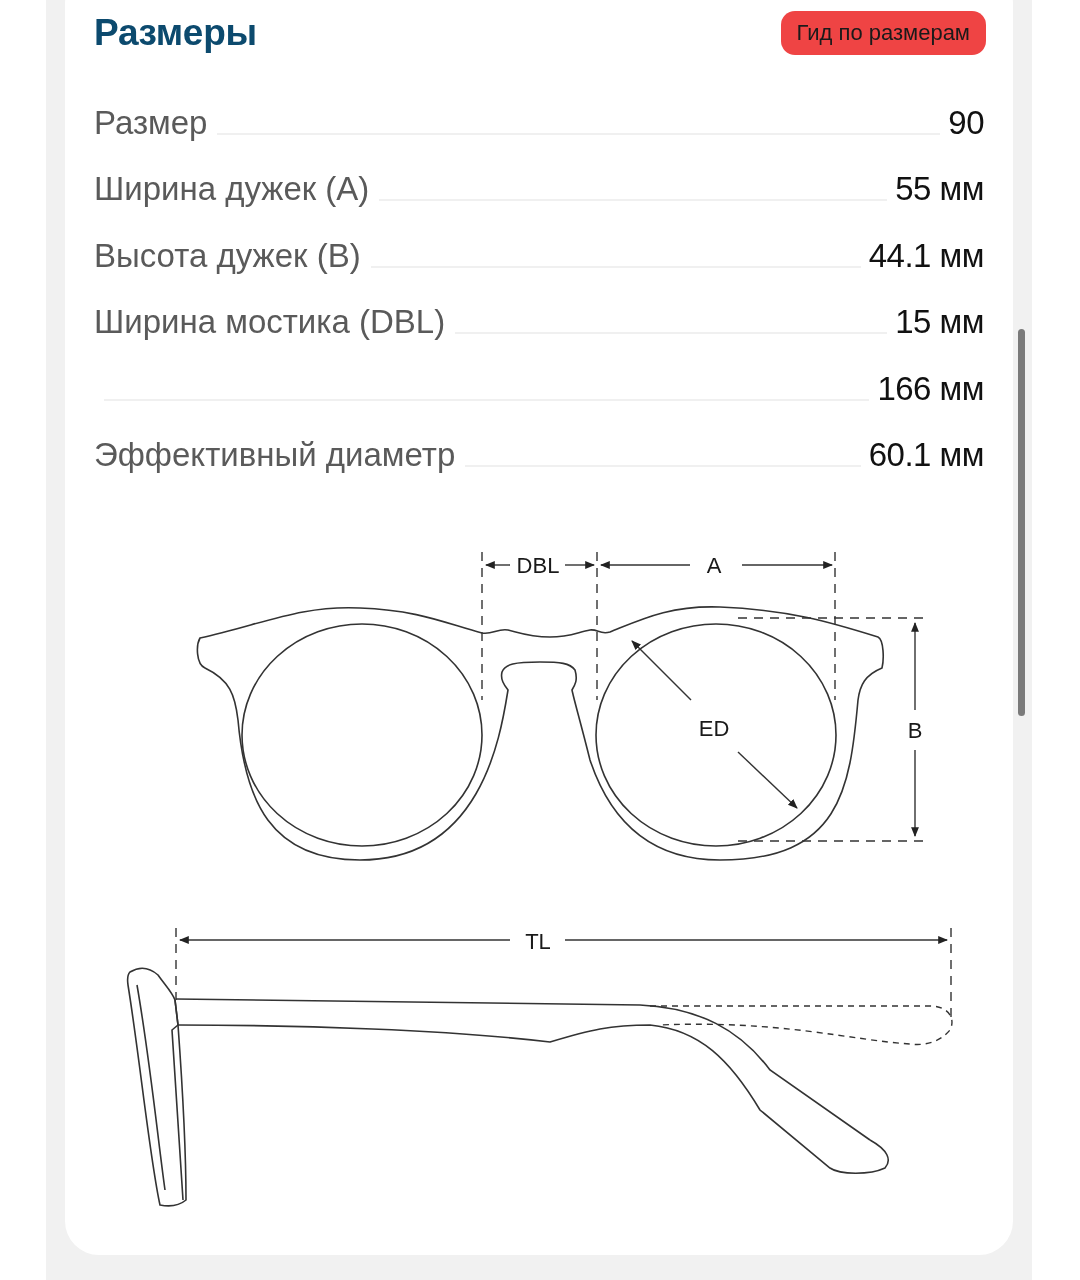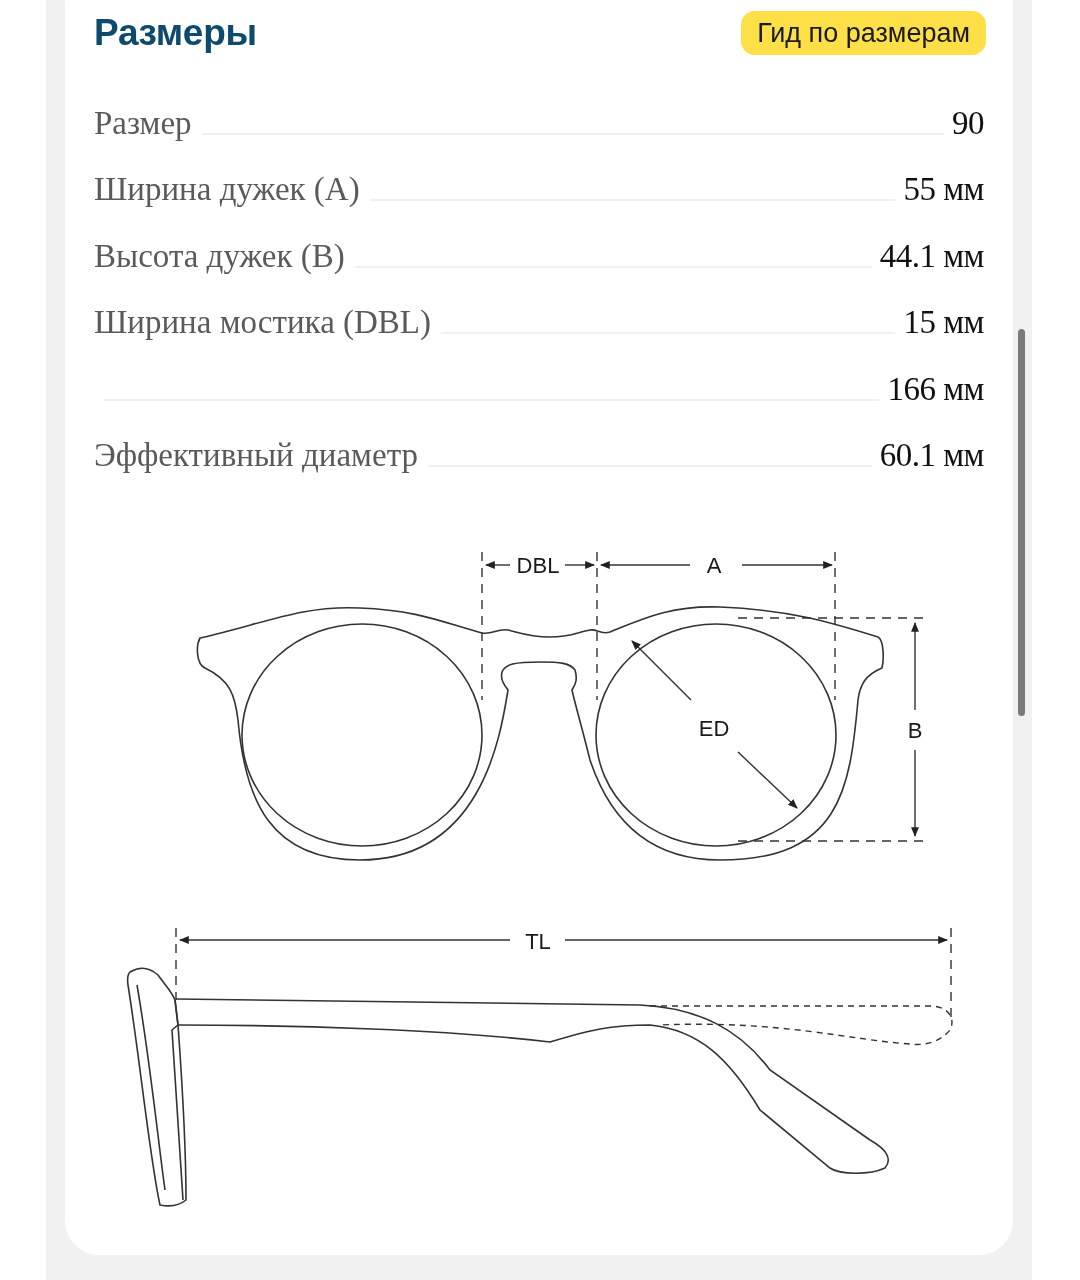--- a/index.html
+++ b/index.html
@@ -44,37 +44,36 @@
       color: #0c4a6e;
       letter-spacing: -0.3px;
     }
     .guide-btn {
       position: absolute;
       right: 0;
       top: 3px;
       height: 44px;
       padding: 0 16px;
       line-height: 44px;
-      background: #fde047;
+      background: #ef4444;
       border-radius: 14px;
-      font-size: 27px;
+      font-size: 22px;
       color: #1a1a1a;
       cursor: pointer;
     }
     .specs {
       position: absolute;
       left: 94px;
       top: 80px;
       width: 890px;
     }
     .spec-row {
       display: flex;
       align-items: flex-end;
       height: 66.5px;
-      font-family: Liberation Serif, serif;
     }
     .spec-label {
       font-size: 33px;
       color: #5a5a5a;
       white-space: nowrap;
       line-height: 48px;
     }
     .spec-leader {
       flex: 1;
       border-bottom: 2px solid #f0f0f0;

